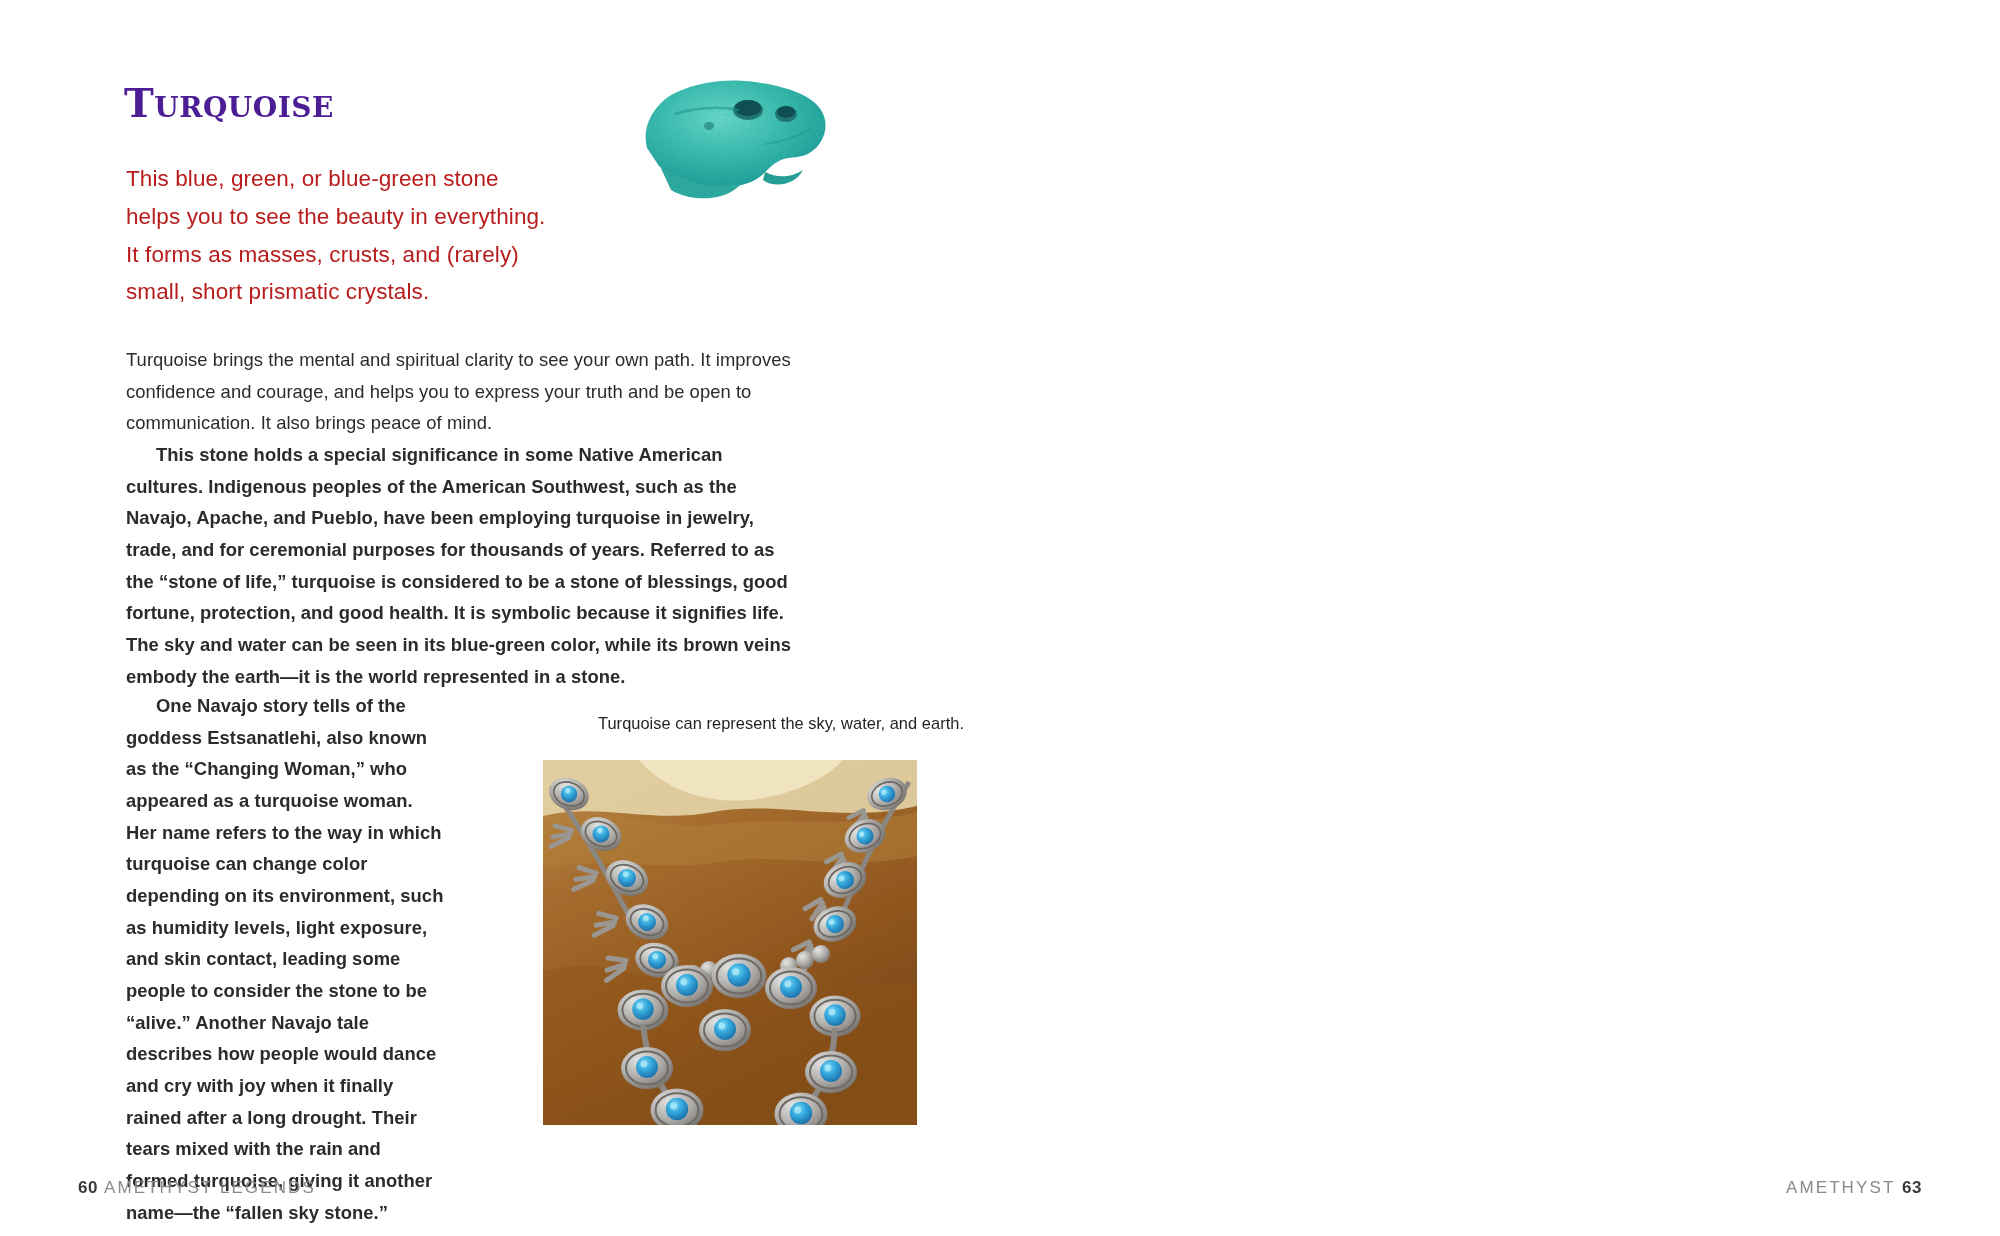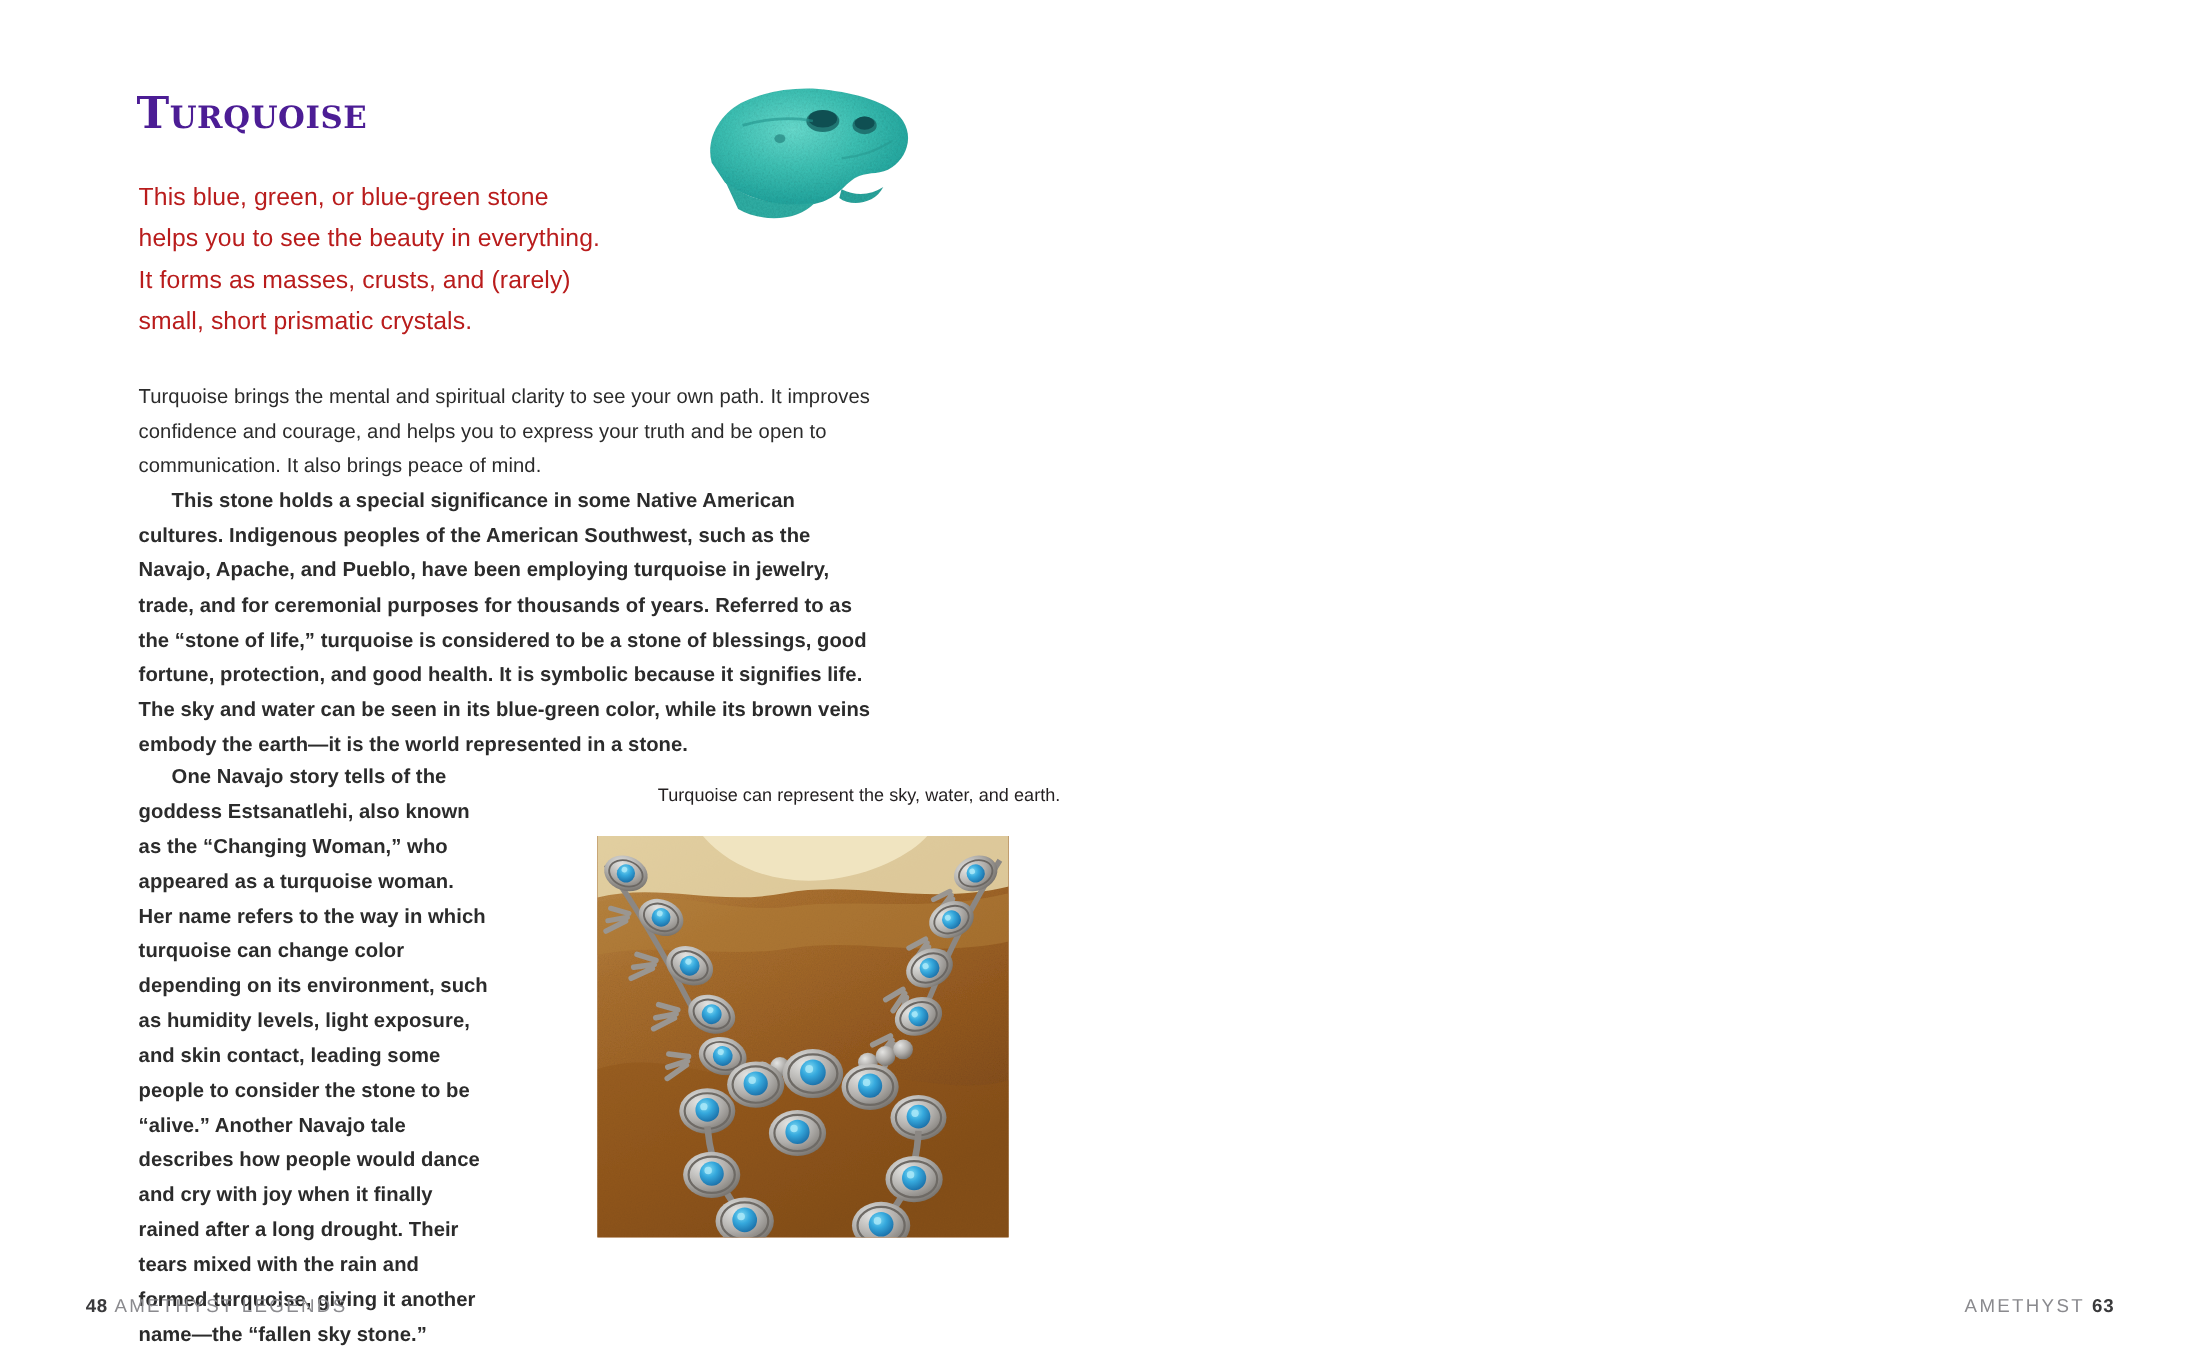--- a/index.html
+++ b/index.html
@@ -294,21 +294,21 @@
               <use href="#blossom"></use>
             </g>
           <g transform="translate(62,138) scale(1.02)">
               <use href="#blossom"></use>
             </g>
         </g>
       </svg>
     </div>
 
     <div class="folio folio-left">
-      <span class="num">48</span>
+      <span class="num">60</span>
       <span>AMETHYST LEGENDS</span>
     </div>
   </div>
 
   <div class="page page-right">
 
     <div class="folio folio-right">
       <span>AMETHYST</span>
       <span class="num">63</span>
     </div>

